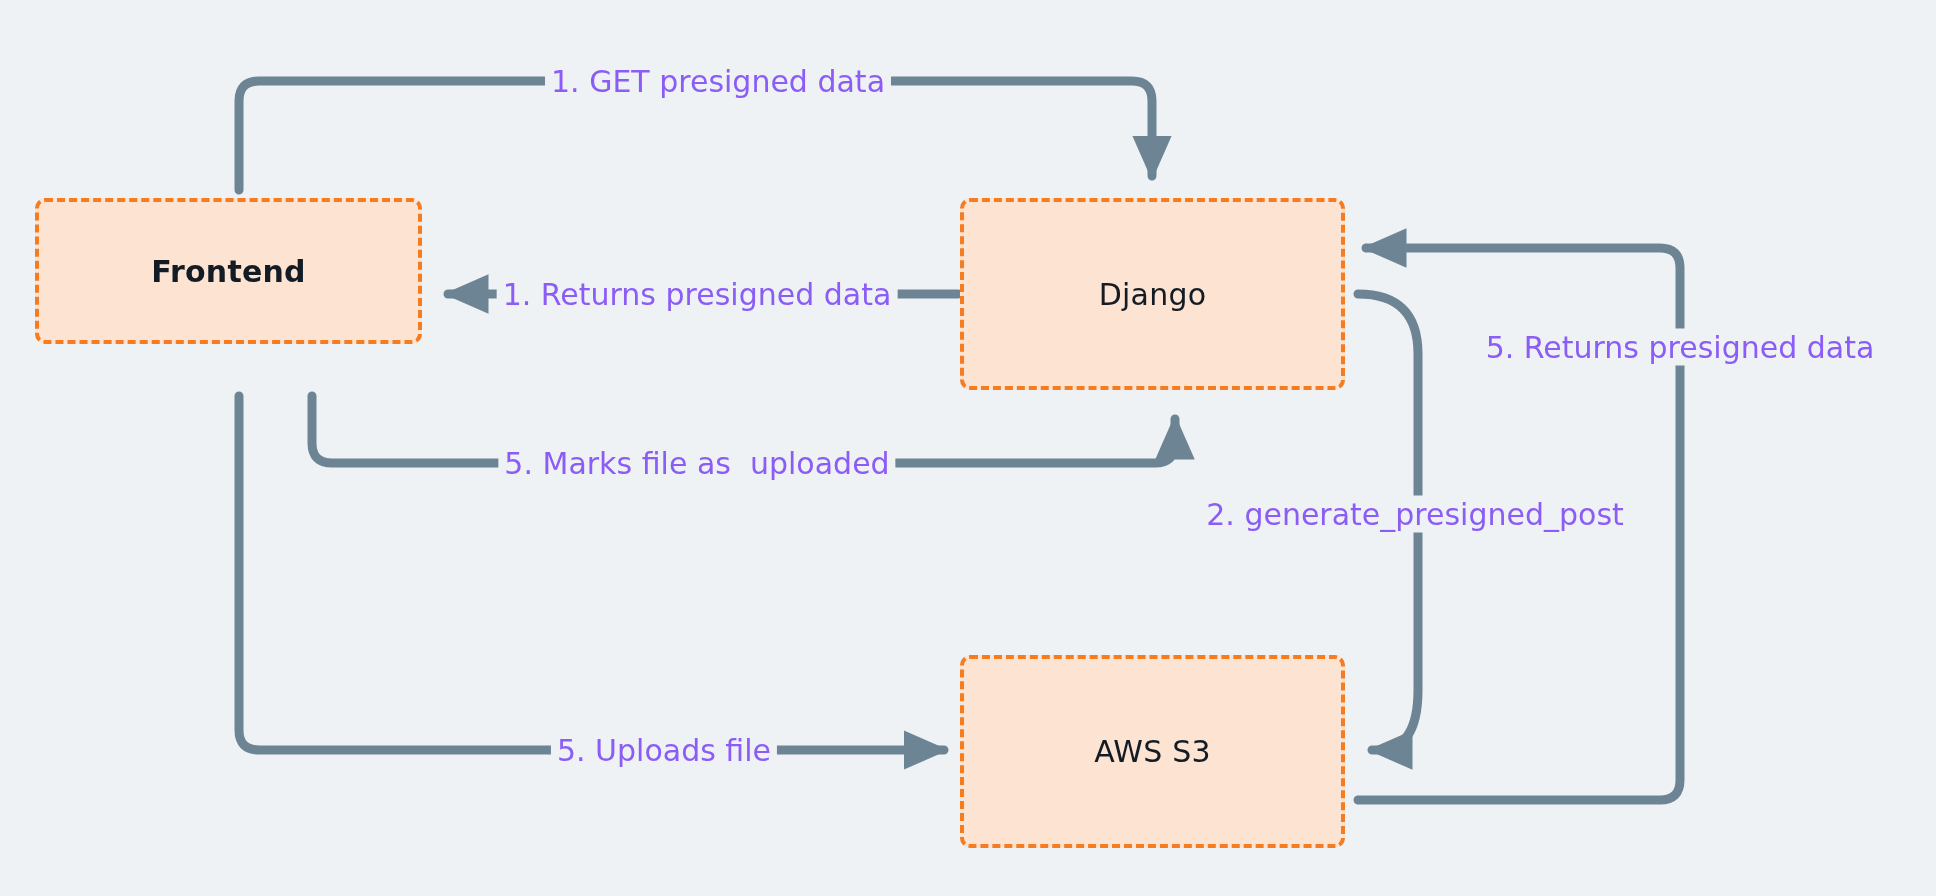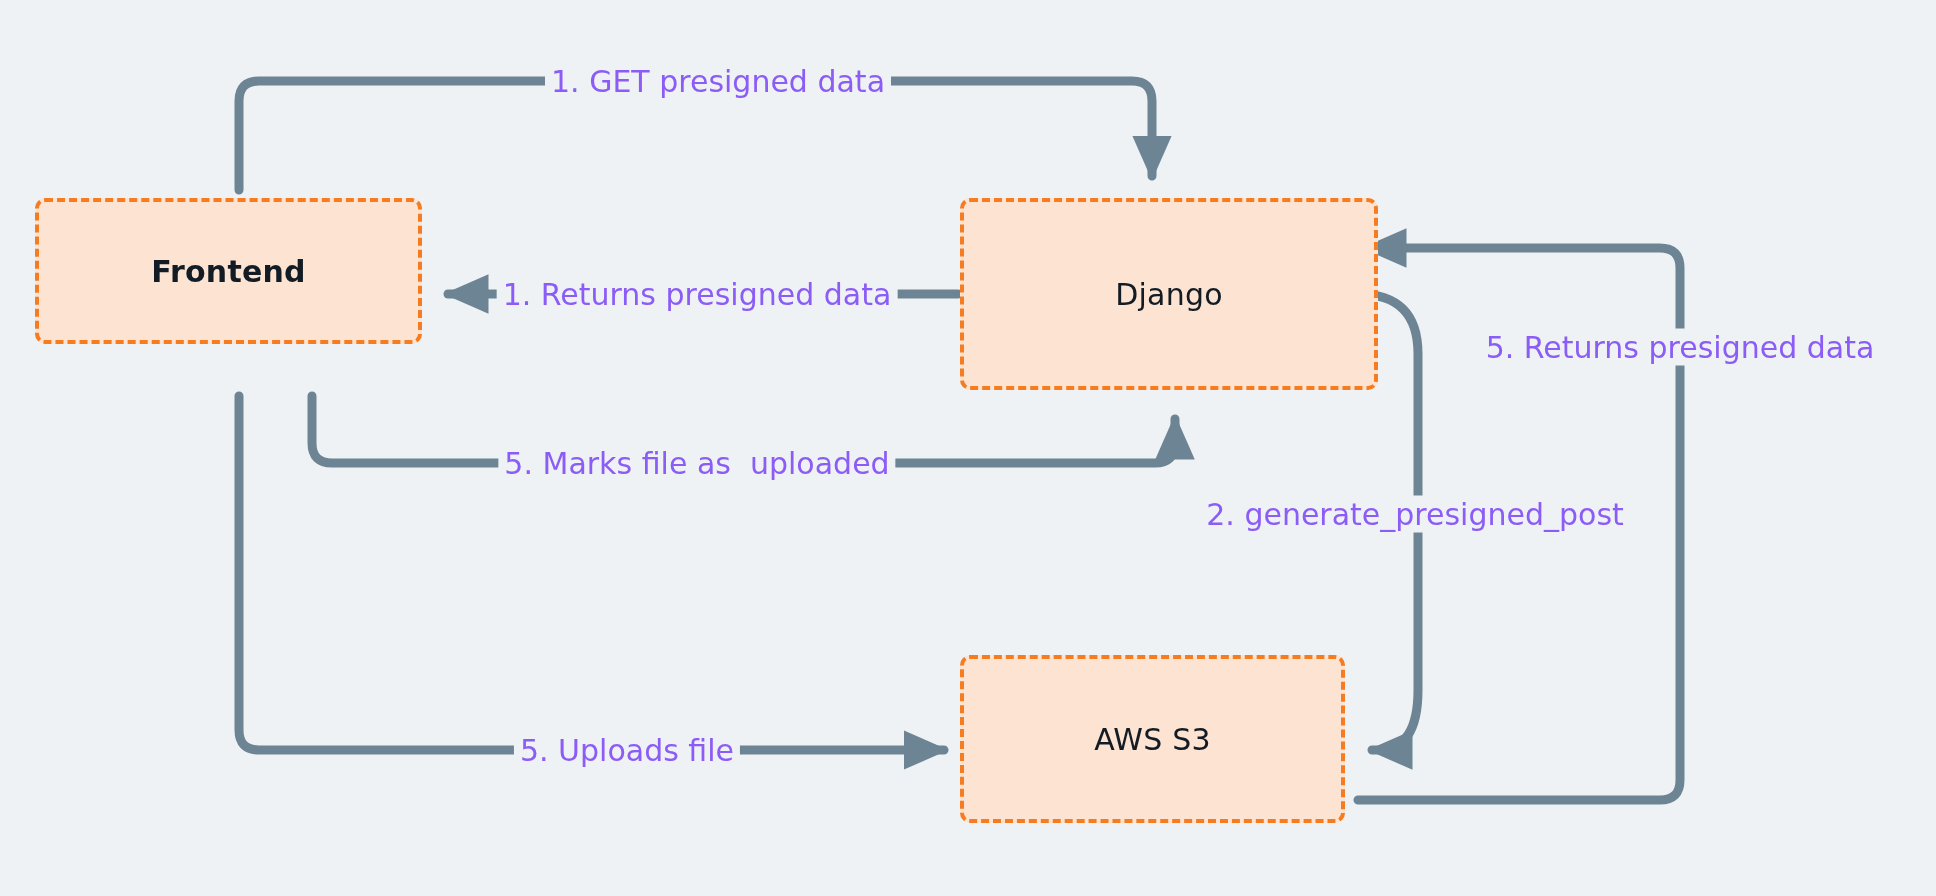--- a/index.html
+++ b/index.html
@@ -78,33 +78,33 @@
 
     <path d="M 1358 294 Q 1418 294 1418 354 L 1418 690 Q 1418 750 1378 750 L 1372 750" fill="none" stroke="#6d8494" stroke-width="9" stroke-linecap="round" stroke-linejoin="round" marker-end="url(#arrowEnd)"></path>
 
     <path d="M 1358 800 L 1660 800 Q 1680 800 1680 780 L 1680 268 Q 1680 248 1660 248 L 1366 248" fill="none" stroke="#6d8494" stroke-width="9" stroke-linecap="round" stroke-linejoin="round" marker-end="url(#arrowEnd)"></path>
   </svg>
 
   <div class="node" style="left:35px; top:198px; width:387px; height:146px;font-weight:bold;">
     <span class="node-label">Frontend</span>
   </div>
 
-  <div class="node" style="left:960px; top:198px; width:418px; height:192px;">
+  <div class="node" style="left:960px; top:198px; width:385px; height:192px;">
     <span class="node-label">Django</span>
   </div>
 
-  <div class="node" style="left:960px; top:655px; width:385px; height:168px;">
+  <div class="node" style="left:960px; top:655px; width:385px; height:193px;">
     <span class="node-label">AWS S3</span>
   </div>
 
   <div class="edge-label" style="left:718px; top:81px;">1. GET presigned data</div>
 
   <div class="edge-label" style="left:1415px; top:514px;">2. generate_presigned_post</div>
 
   <div class="edge-label" style="left:1680px; top:347px;">5. Returns presigned data</div>
 
   <div class="edge-label" style="left:697px; top:294px;">1. Returns presigned data</div>
 
-  <div class="edge-label" style="left:627px; top:750px;">5. Uploads file</div>
+  <div class="edge-label" style="left:664px; top:750px;">5. Uploads file</div>
 
   <div class="edge-label" style="left:697px; top:463px;">5. Marks file as  uploaded</div>
 
 </div>
 
 </body></html>

